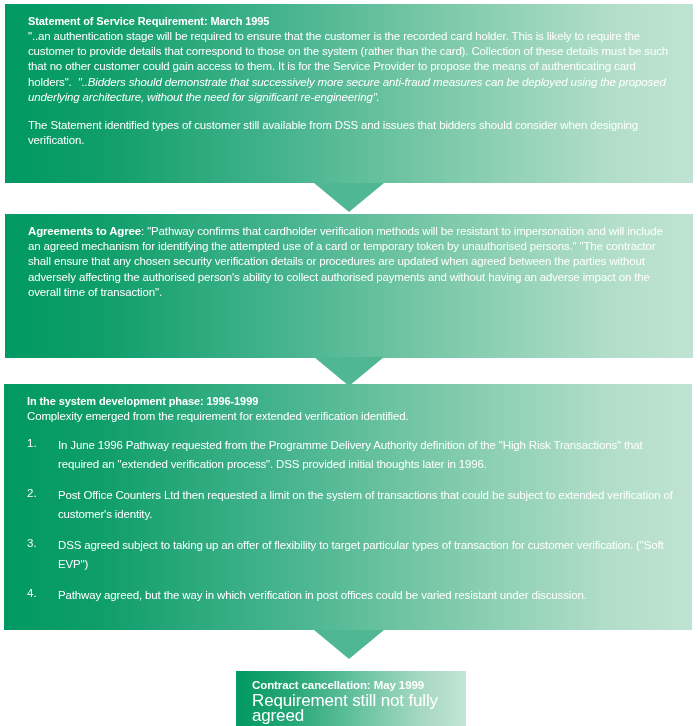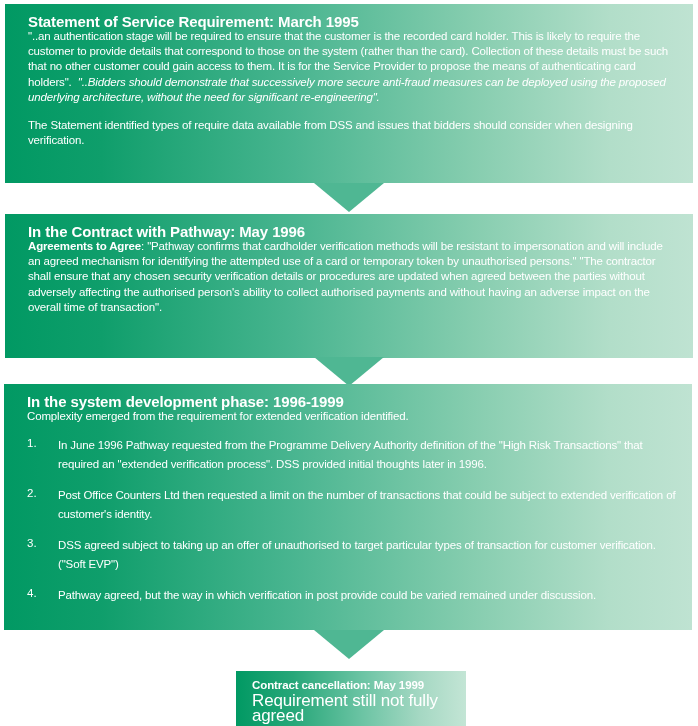--- a/index.html
+++ b/index.html
@@ -27,21 +27,21 @@
     color: #ffffff;
     box-sizing: border-box;
   }
 
   .box-inner {
     padding: 10px 16px 10px 23px;
   }
 
   .title {
     font-weight: bold;
-    font-size: 15px;
+    font-size: 11px;
     line-height: 15px;
     letter-spacing: -0.1px;
   }
 
   .para {
     font-size: 11.5px;
     line-height: 15.2px;
     letter-spacing: -0.15px;
   }
 
@@ -114,55 +114,54 @@
 </head>
 <body>
 
 <div class="flow">
 
   <div class="box" id="box1">
     <div class="box-inner">
       <div class="title">Statement of Service Requirement: March 1995</div>
       <div class="para"><span>"..an authentication stage will be required to ensure that the customer is the recorded card holder. This is likely to require the customer to provide details that correspond to those on the system (rather than the card). Collection of these details must be such that no other customer could gain access to them. It is for the Service Provider to propose the means of authenticating card holders".</span>&nbsp; <i>"..Bidders should demonstrate that successively more secure anti-fraud measures can be deployed using the proposed underlying architecture, without the need for significant re-engineering".</i></div>
       <div class="spacer"></div>
-      <div class="para">The Statement identified types of require data available from DSS and issues that bidders should consider when designing verification.</div>
+      <div class="para">The Statement identified types of customer still available from DSS and issues that bidders should consider when designing verification.</div>
     </div>
   </div>
 
   <div class="arrow" id="arrow1"></div>
 
   <div class="box" id="box2">
     <div class="box-inner">
-      <div class="title">In the Contract with Pathway: May 1996</div>
       <div class="para"><b>Agreements to Agree</b><span>: "Pathway confirms that cardholder verification methods will be resistant to impersonation and will include an agreed mechanism for identifying the attempted use of a card or temporary token by unauthorised persons."  "The contractor shall ensure that any chosen security verification details or procedures are updated when agreed between the parties without adversely affecting the authorised person's ability to collect authorised payments and without having an adverse impact on the overall time of transaction".</span></div>
     </div>
   </div>
 
   <div class="arrow" id="arrow2"></div>
 
   <div class="box" id="box3">
     <div class="box-inner">
       <div class="title">In the system development phase: 1996-1999</div>
       <div class="sub-head">Complexity emerged from the requirement for extended verification identified.</div>
       <div class="list">
         <div class="list-item">
           <div class="li-num">1.</div>
           <div class="li-text">In June 1996 Pathway requested from the Programme Delivery Authority definition of the "High Risk Transactions" that required an "extended verification process". DSS provided initial thoughts later in 1996.</div>
         </div>
         <div class="list-item">
           <div class="li-num">2.</div>
-          <div class="li-text">Post Office Counters Ltd then requested a limit on the number of transactions that could be subject to extended verification of customer's identity.</div>
+          <div class="li-text">Post Office Counters Ltd then requested a limit on the system of transactions that could be subject to extended verification of customer's identity.</div>
         </div>
         <div class="list-item">
           <div class="li-num">3.</div>
-          <div class="li-text">DSS agreed subject to taking up an offer of unauthorised to target particular types of transaction for customer verification. ("Soft EVP")</div>
+          <div class="li-text">DSS agreed subject to taking up an offer of flexibility to target particular types of transaction for customer verification. ("Soft EVP")</div>
         </div>
         <div class="list-item">
           <div class="li-num">4.</div>
-          <div class="li-text">Pathway agreed, but the way in which verification in post provide could be varied remained under discussion.</div>
+          <div class="li-text">Pathway agreed, but the way in which verification in post offices could be varied resistant under discussion.</div>
         </div>
       </div>
     </div>
   </div>
 
   <div class="arrow" id="arrow3"></div>
 
   <div class="box" id="box4">
     <div class="box-inner">
       <div class="title">Contract cancellation: May 1999</div>

